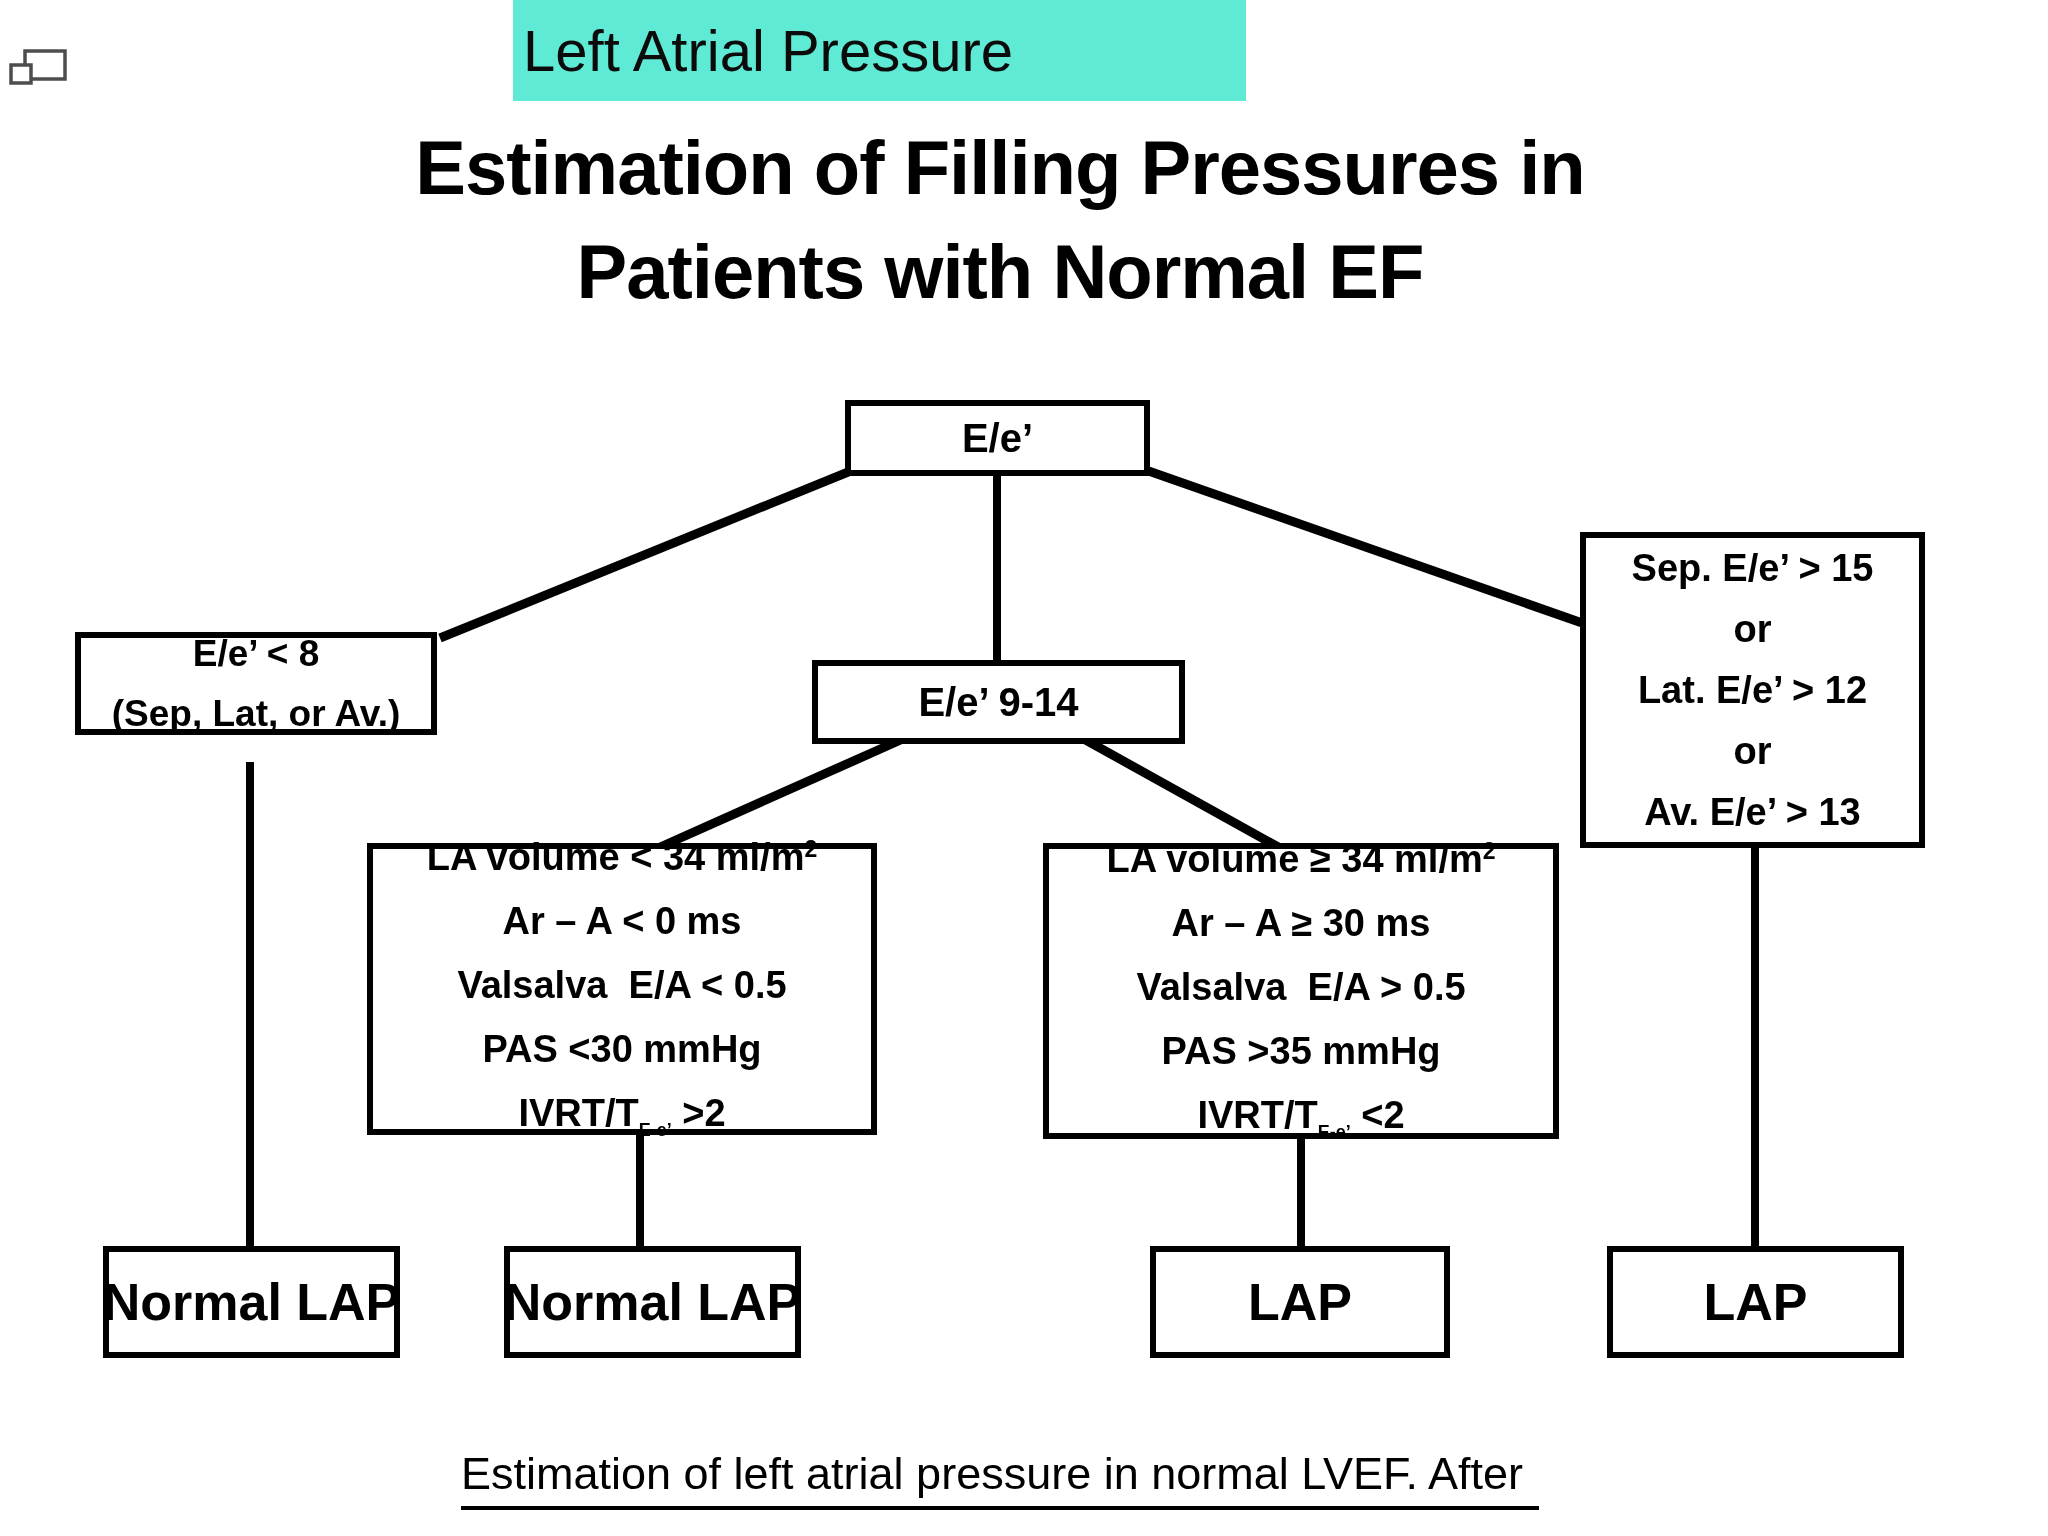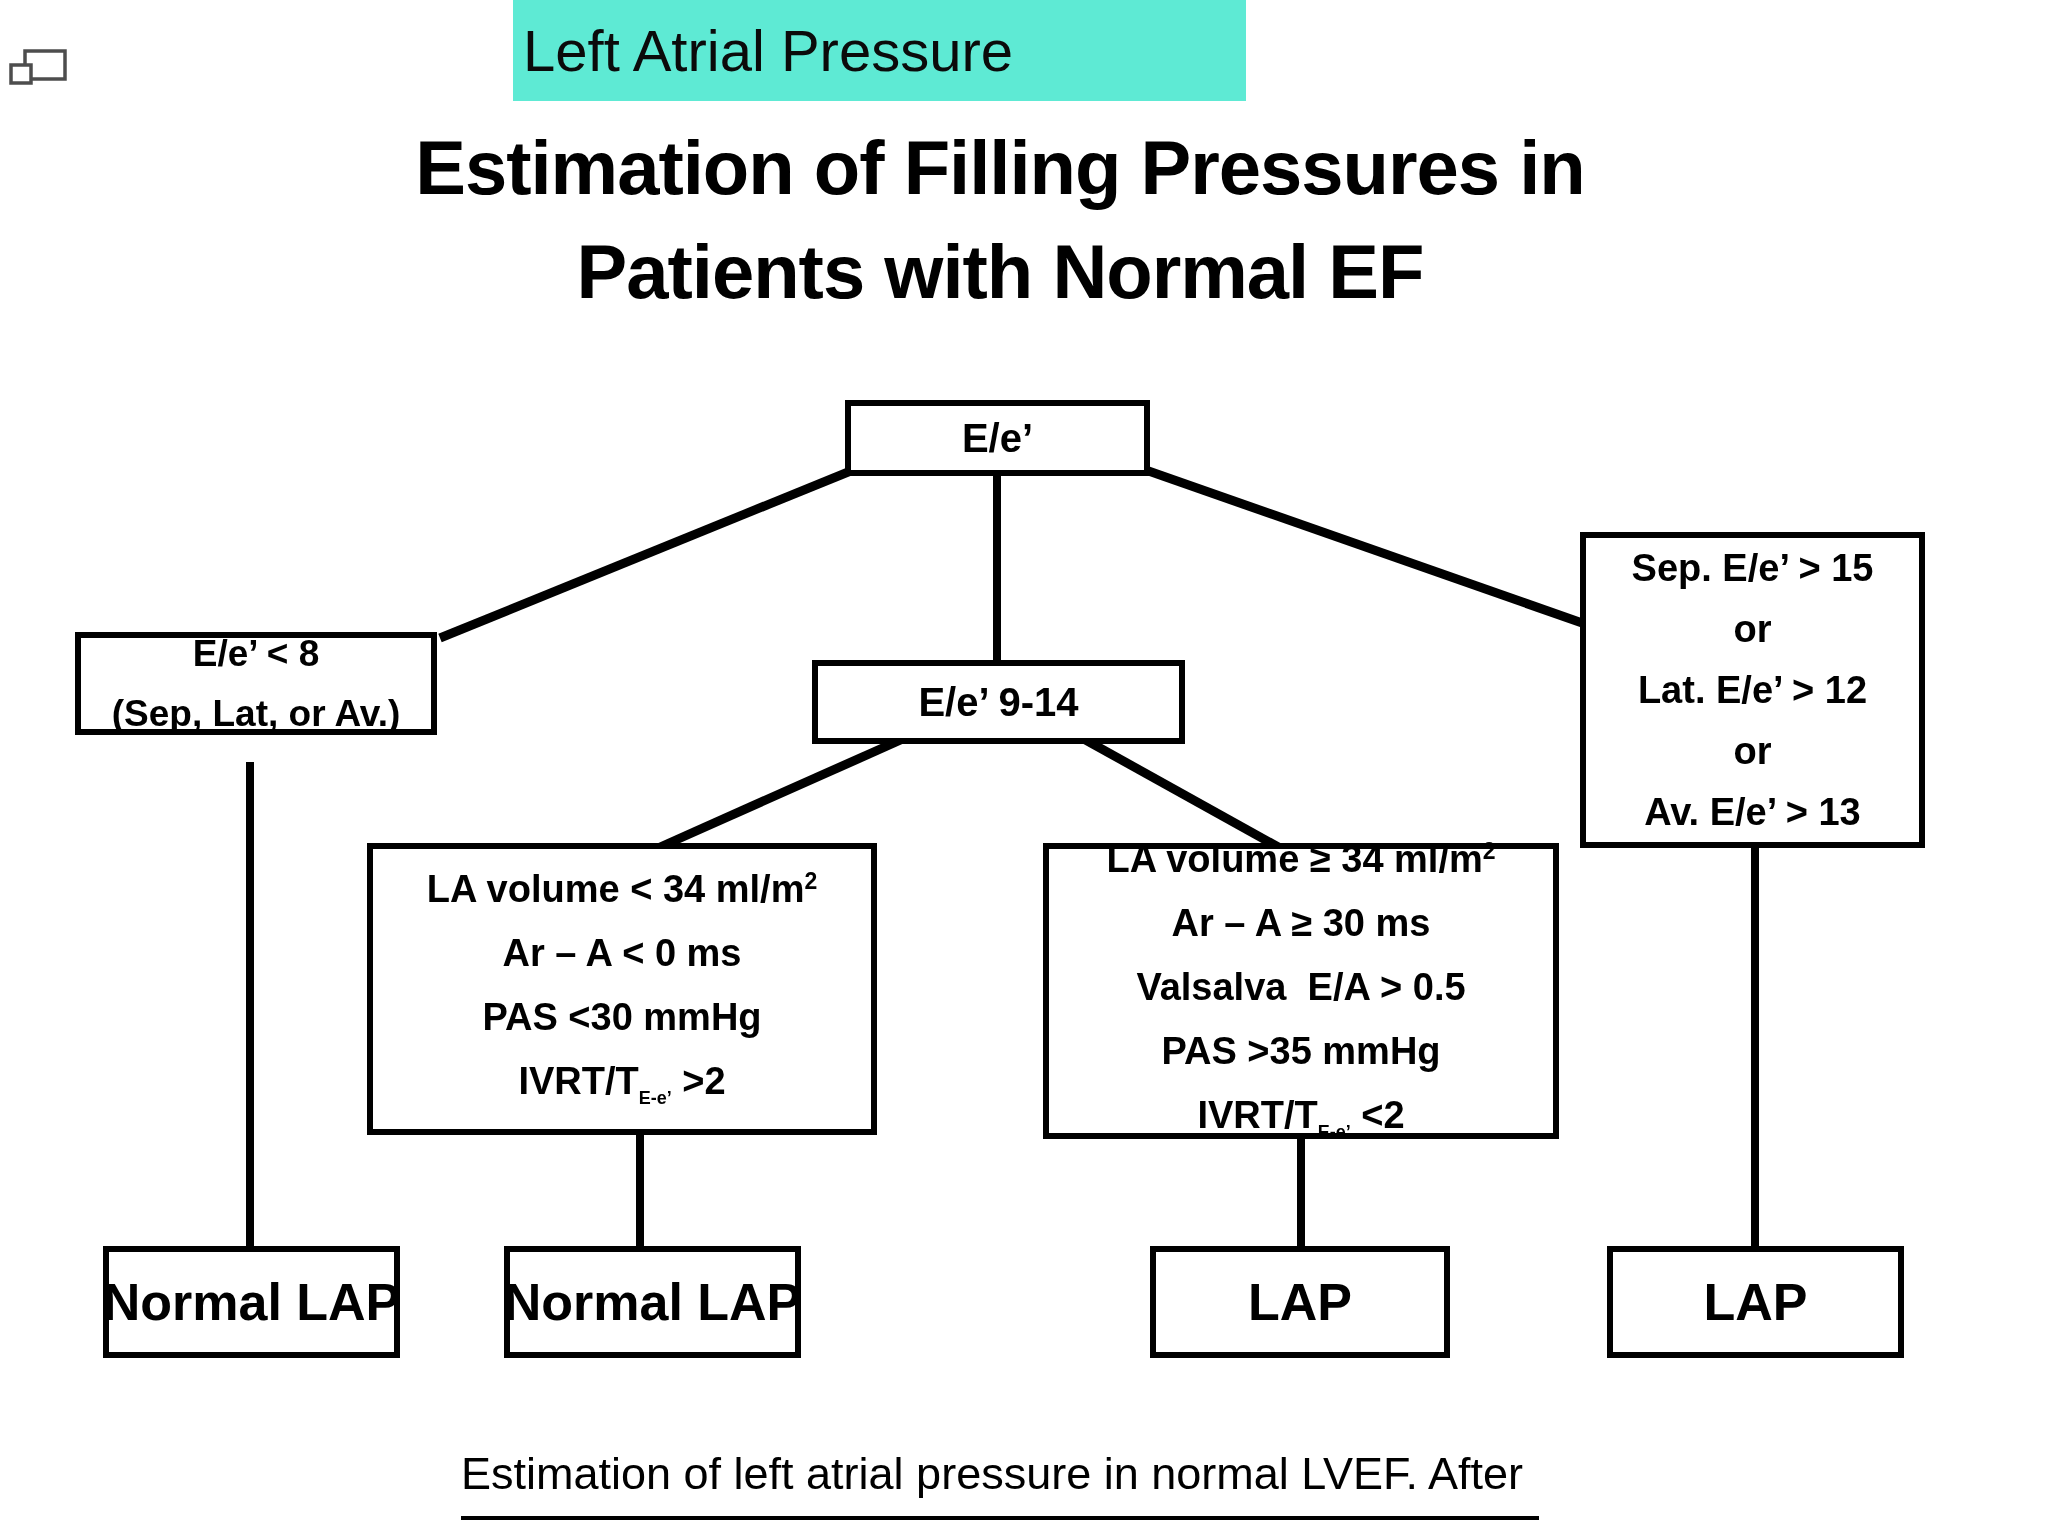--- a/index.html
+++ b/index.html
@@ -41,21 +41,21 @@
   .out3 { left:1150px; top:1246px; width:300px; }
   .out4 { left:1607px; top:1246px; }
 
   .sb { font-size:18px; position:relative; top:10px;  }  
   .sp { font-size:23px; position:relative; top:-13px; } 
 
   .caption {
     position:absolute; left:0; top:1448px; width:2000px; text-align:center;
     font-size:45px; font-weight:normal;
   }
-  .caption .u { border-bottom:4px solid #000; padding-bottom:17px; padding-right:16px; }
+  .caption .u { border-bottom:4px solid #000; padding-bottom:7px; padding-right:16px; }
 </style>
 </head>
 <body>
 
 <div class="header-bar">
   <span class="header-title">Left Atrial Pressure</span>
 </div>
 
 <svg class="corner-icon" width="66" height="52" viewBox="0 0 66 52">
   <rect x="19" y="9" width="40" height="28" fill="#ffffff" stroke="#4d4d4d" stroke-width="3.5"></rect>
@@ -96,20 +96,21 @@
   <div>Sep. E/e’ &gt; 15</div>
   <div>or</div>
   <div>Lat. E/e’ &gt; 12</div>
   <div>or</div>
   <div>Av. E/e’ &gt; 13</div>
 </div>
 
 <div class="fbox box-crit1">
   <div><span>LA volume &lt; 34 ml/m</span><span class="sb"></span><span class="sp">2</span><span></span></div>
   <div><span>Ar – A &lt; 0 ms</span><span class="sb"></span><span class="sp"></span><span></span></div>
+  <div><span>Valsalva&nbsp; E/A &lt; 0.5</span><span class="sb"></span><span class="sp"></span><span></span></div>
   <div><span>PAS &lt;30 mmHg</span><span class="sb"></span><span class="sp"></span><span></span></div>
   <div><span>IVRT/T</span><span class="sb">E-e’</span><span class="sp"></span><span> &gt;2</span></div>
 </div>
 
 <div class="fbox box-crit2">
   <div><span>LA volume ≥ 34 ml/m</span><span class="sb"></span><span class="sp">2</span><span></span></div>
   <div><span>Ar – A ≥ 30 ms</span><span class="sb"></span><span class="sp"></span><span></span></div>
   <div><span>Valsalva&nbsp; E/A &gt; 0.5</span><span class="sb"></span><span class="sp"></span><span></span></div>
   <div><span>PAS &gt;35 mmHg</span><span class="sb"></span><span class="sp"></span><span></span></div>
   <div><span>IVRT/T</span><span class="sb">E-e’</span><span class="sp"></span><span> &lt;2</span></div>

